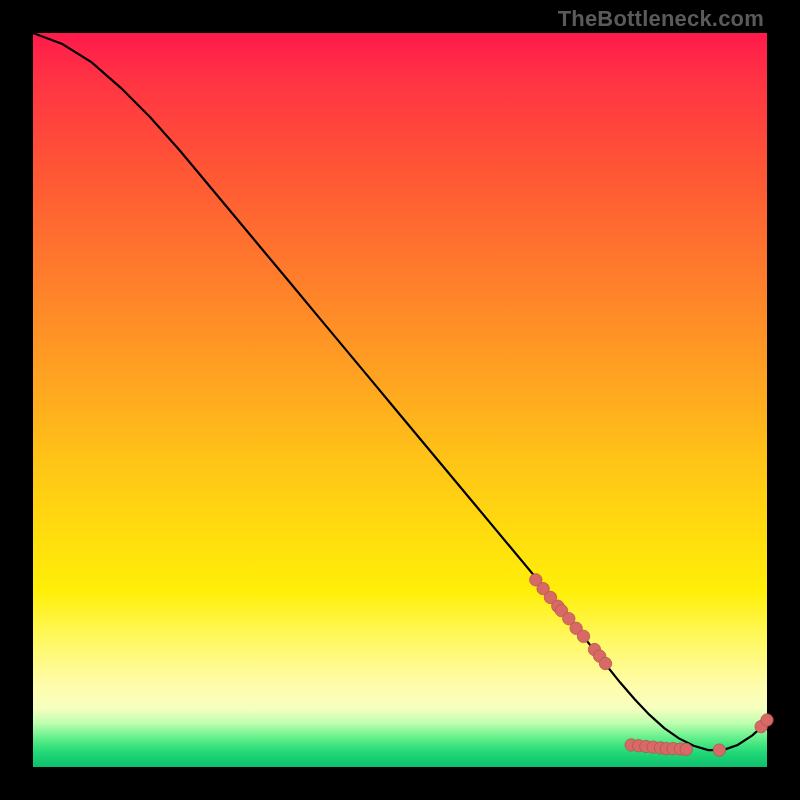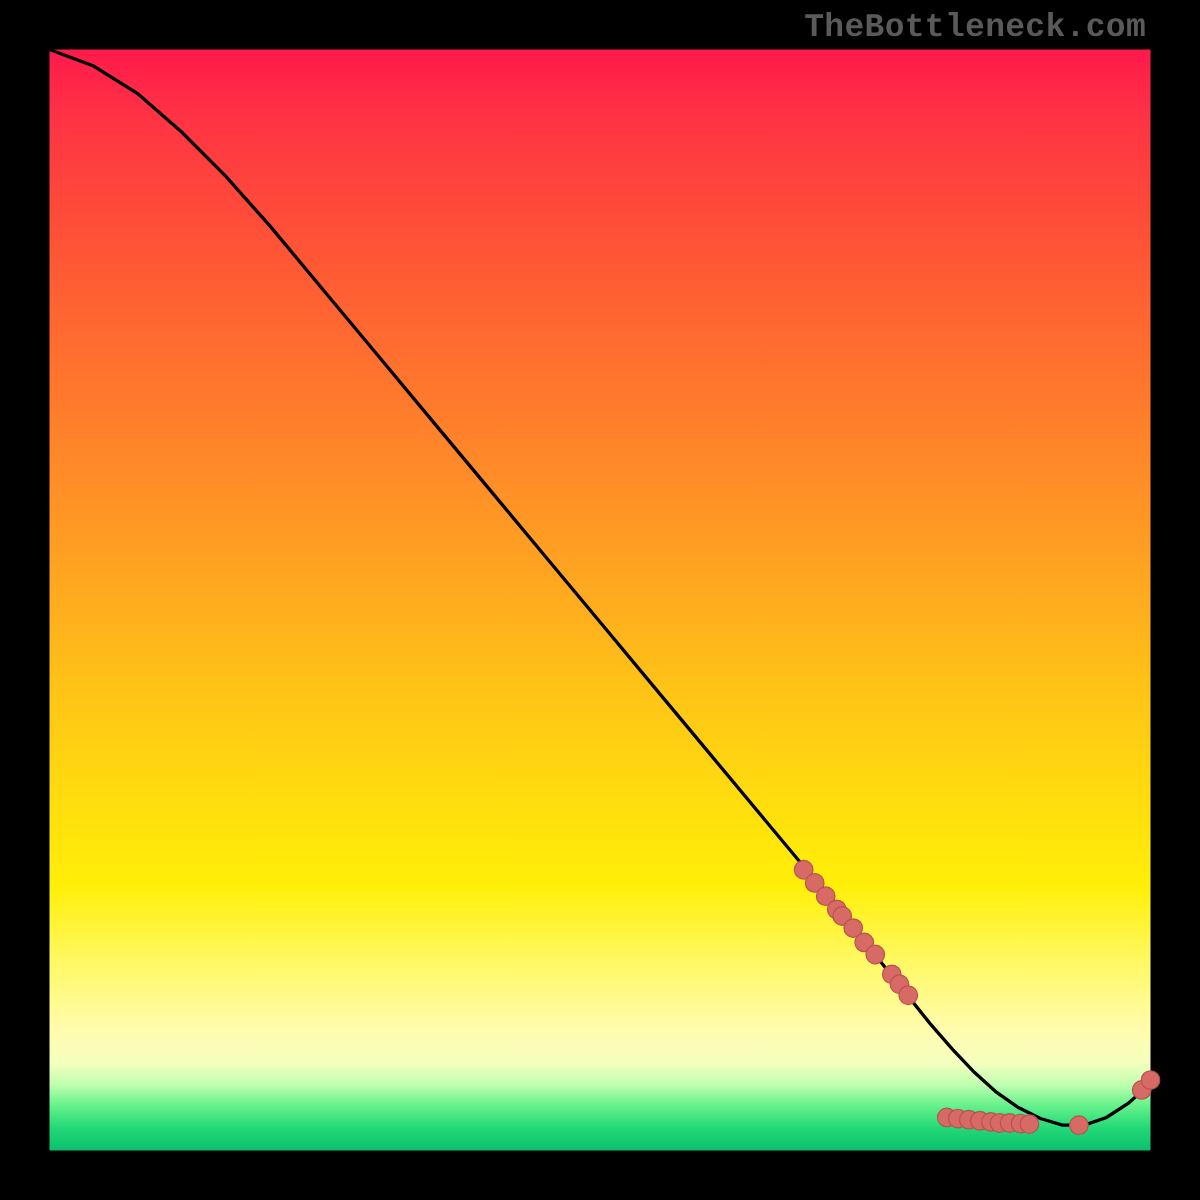--- a/index.html
+++ b/index.html
@@ -9,21 +9,20 @@
     height: 800px;
     background: #000;
     overflow: hidden;
     font-family: Arial, Helvetica, sans-serif;
   }
   .frame {
     position: relative;
     width: 800px;
     height: 600px;
     background: #000;
-    font-family: Liberation Mono, monospace;
   }
   .plot {
     position: absolute;
     left: 33px;
     top: 33px;
     width: 734px;
     height: 734px;
     
     background: linear-gradient(
       to bottom,

